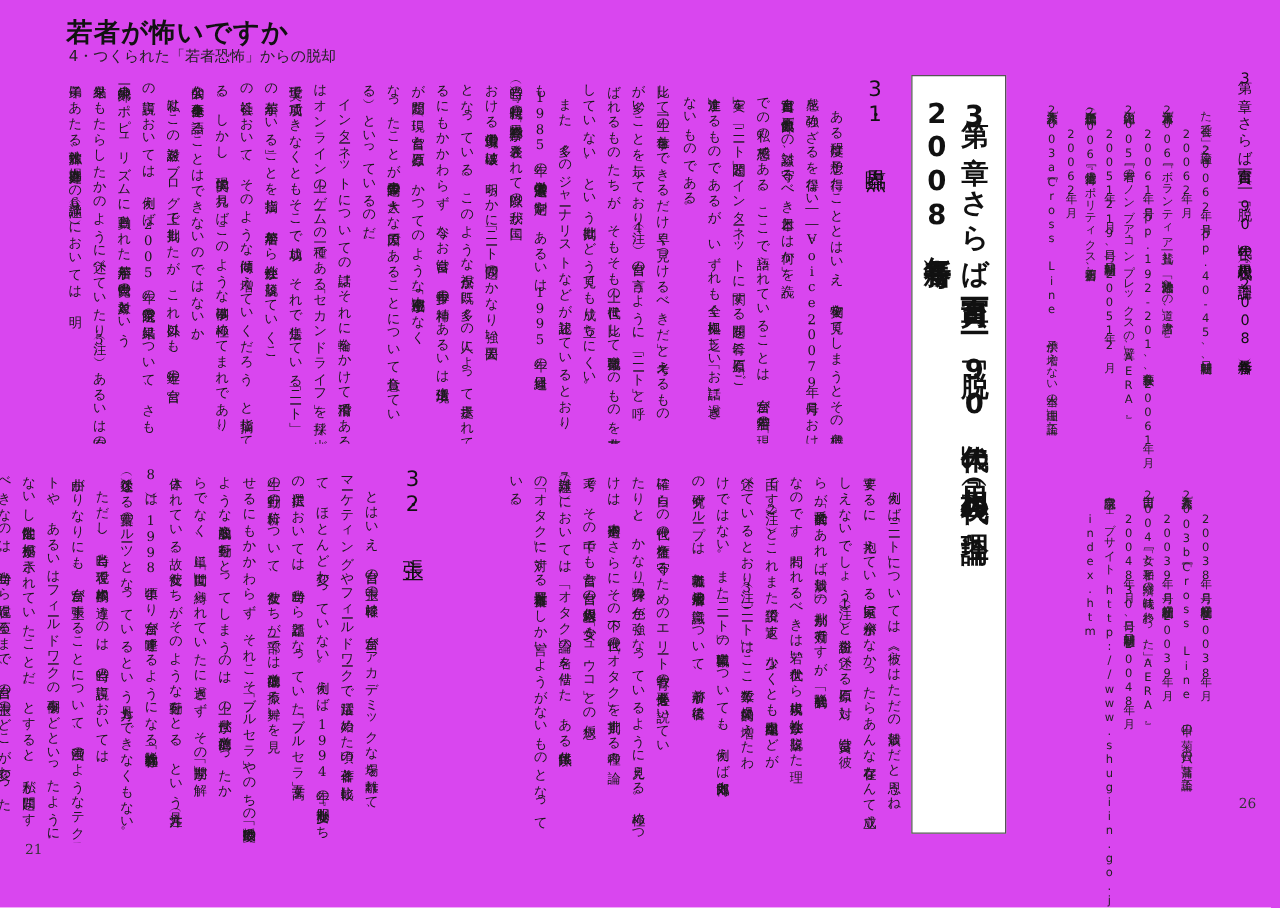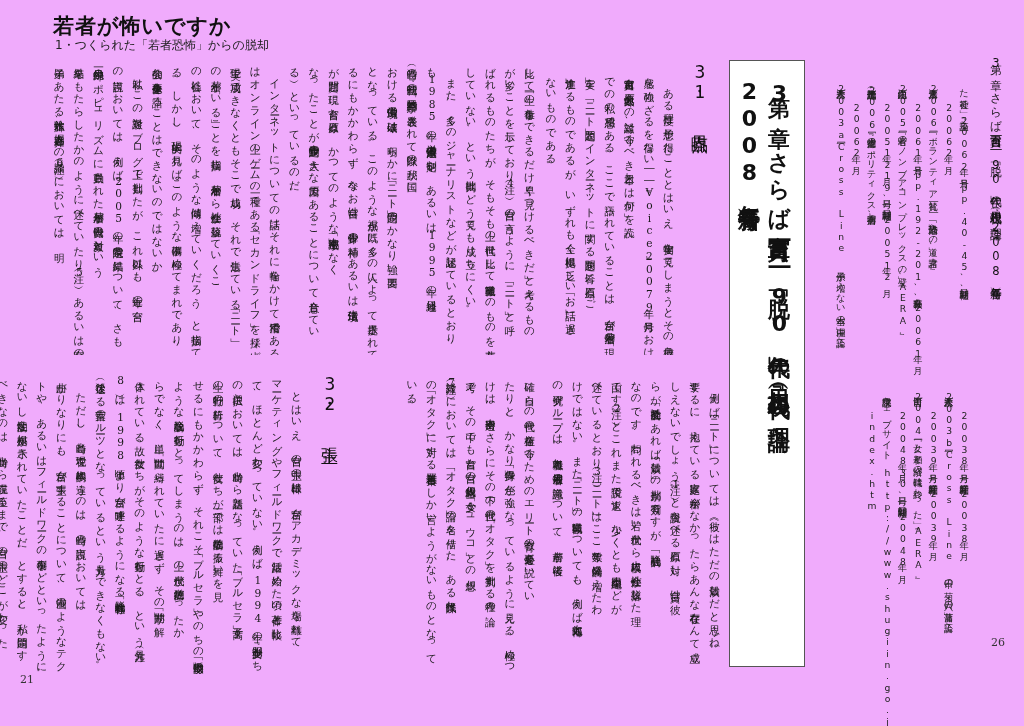--- a/index.html
+++ b/index.html
@@ -1,18 +1,18 @@
 <!DOCTYPE html>
 <html><head>
 <meta charset="utf-8">
 <style>
   html, body { margin: 0; padding: 0; background: #ffffff; }
   body { width: 1024px; height: 726px; position: relative; overflow: hidden;
          font-family: "DejaVu Serif", "Liberation Serif", serif; color: #1a1a1a; }
-  .spread { position: absolute; inset: 0; background: #f0abfc; }
+  .spread { position: absolute; inset: 0; background: #d946ef; }
 
   
   .lp-title { position: absolute; left: 53px; top: 12px; font-family: "DejaVu Sans", sans-serif;
               font-size: 21px; font-weight: bold; letter-spacing: 1px; color: #111; white-space: nowrap; }
   .lp-subtitle { position: absolute; left: 55px; top: 37px; font-family: "DejaVu Sans", sans-serif;
                  font-size: 12px; color: #222; white-space: nowrap; }
 
   
   .vblock { position: absolute; writing-mode: vertical-rl; -webkit-writing-mode: vertical-rl;
             text-orientation: upright; line-height: 19.6px; font-size: 10.6px; letter-spacing: 0.6px;
@@ -41,21 +41,21 @@
                     letter-spacing: 0.5px; white-space: nowrap; color: #111; }
 
   .page-num { position: absolute; font-family: "DejaVu Serif", serif; font-size: 11px; color: #333; }
 </style>
 </head>
 <body>
 
 <div class="spread">
 
   <div class="lp-title">若者が怖いですか</div>
-  <div class="lp-subtitle">1・つくられた「若者恐怖」からの脱却</div>
+  <div class="lp-subtitle">4・つくられた「若者恐怖」からの脱却</div>
 
   <div class="vblock" id="lp-upper" style="right: 485px; top: 60px; height: 295px; width: 500px;">
       <span class="line">比して「一生の仕事をできるだけ早く見つけるべきだ」と考えるもの</span>
       <span class="line">が多いことを示しており（注4）、宮台の言うように、「ニート」と呼</span>
       <span class="line">ばれるものたちが、そもそも上の世代に比して職業観そのものを共有</span>
       <span class="line">していない、という批判はどう見ても成り立ちにくい。</span>
       <span class="line indent">また、多くのジャーナリストなどが記述しているとおり、少なくと</span>
       <span class="line">も1985年の労働者派遣法の制定や、あるいは1995年の日経連</span>
       <span class="line">（当時）の『新時代の「日本的経営」』が発表されて以降の我が国に</span>
       <span class="line">おける労働環境の破壊は、明らかに「ニート」問題のかなり強い要因</span>

